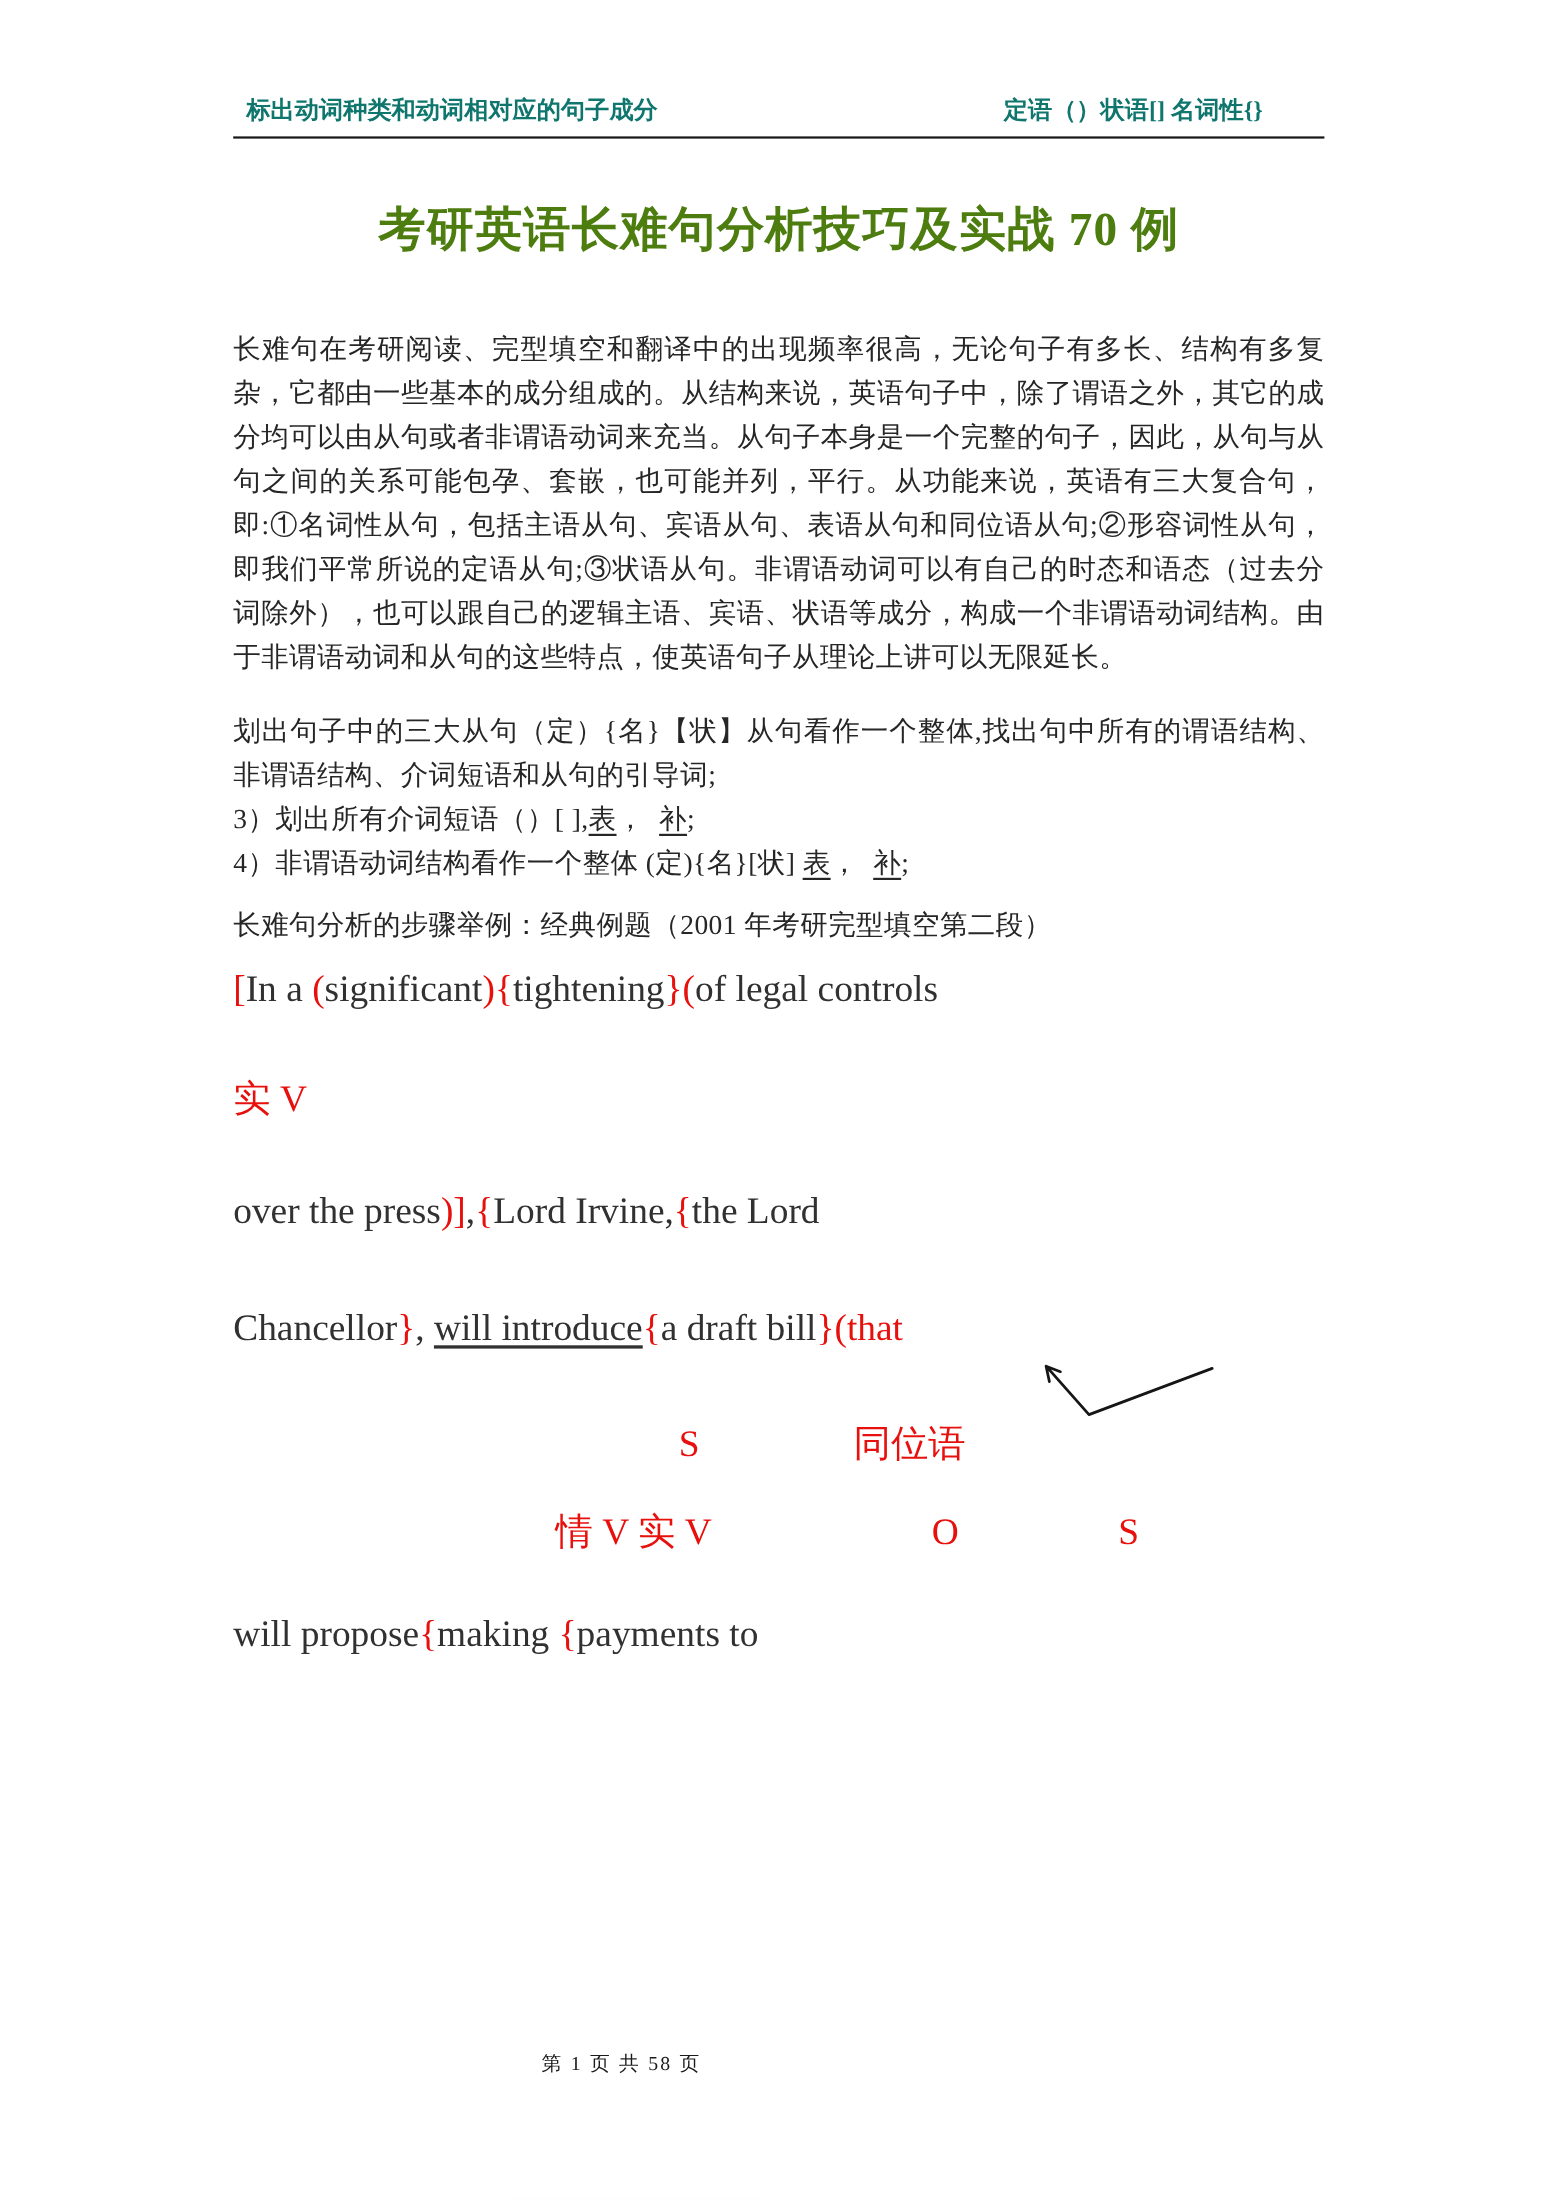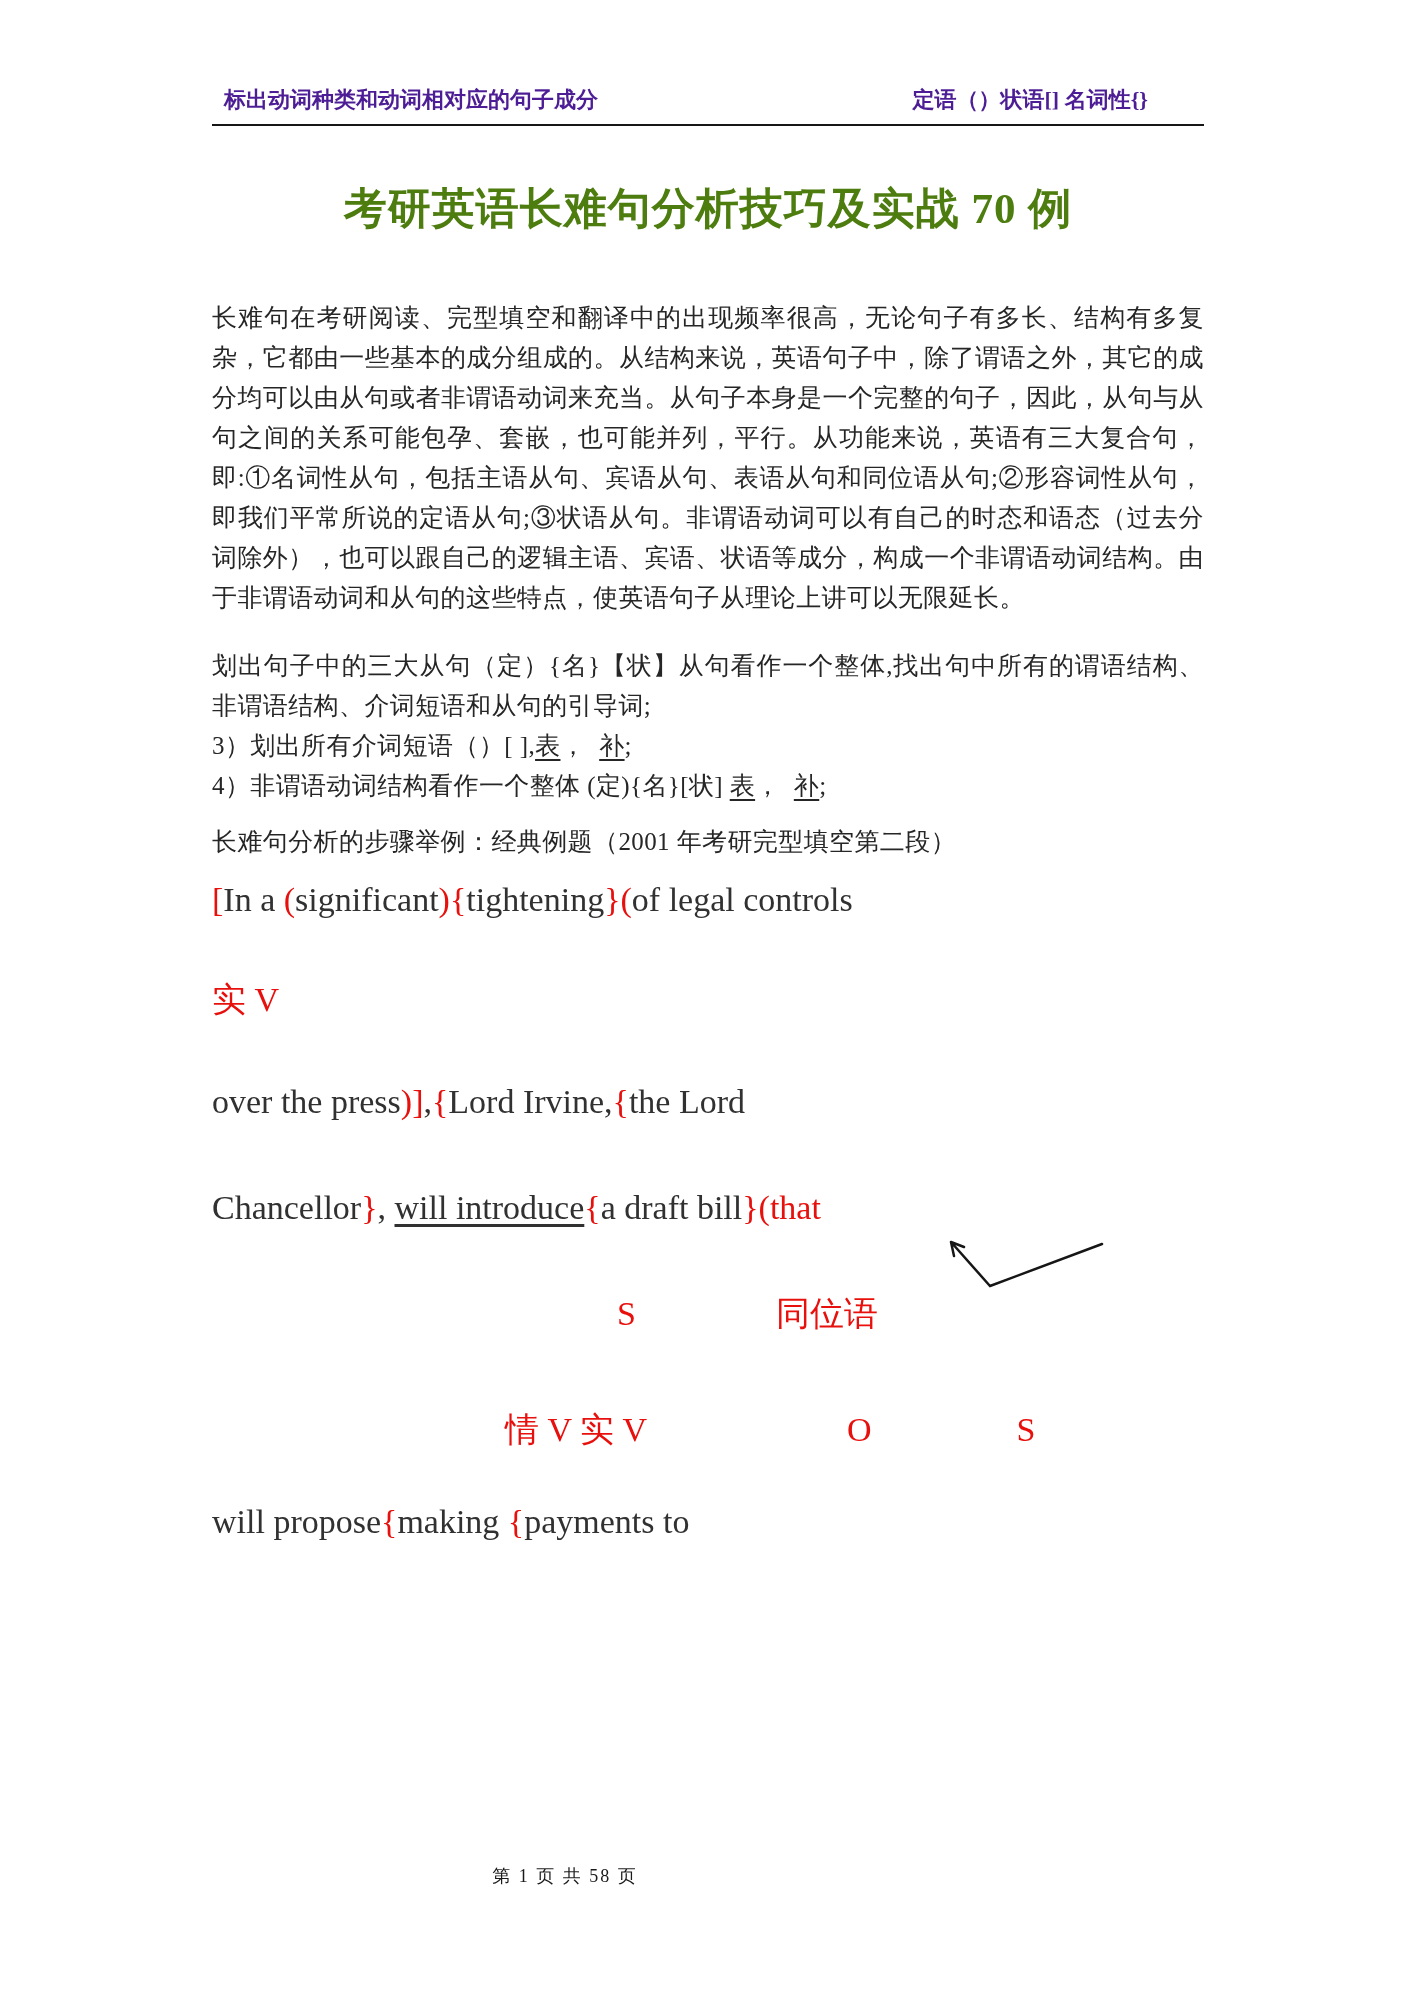--- a/index.html
+++ b/index.html
@@ -4,21 +4,21 @@
 <style>
   html,body { margin:0; padding:0; background:#e9e9e9; }
   .page {
     width:1414px; height:1999px; background:#ffffff; position:relative;
     box-sizing:border-box; padding:85px 210px 0 212px;
     font-family:"Liberation Serif","DejaVu Serif",serif;
     color:#262626; overflow:hidden; margin:0 auto;
   }
   .doc-header {
     display:flex; justify-content:space-between; align-items:flex-end;
-    font-weight:bold; font-size:22px; color:#4c1d95;
+    font-weight:bold; font-size:22px; color:#0f766e;
     border-bottom:2px solid #161616; padding:0 56px 9px 12px;
   }
   .title { font-size:43px; font-weight:bold; text-align:center; color:#4d7c0f;
     margin:54px 0 0 0; letter-spacing:1px; }
   .body { font-size:25px; line-height:40px; text-align:justify; margin:0;
     white-space:pre-wrap; letter-spacing:0.4px; }
   .intro { margin-top:60px; }
   .method-block { margin-top:16px; }
   .steps-block { margin-top:28px; }
   .example-label { margin-top:16px; }
@@ -27,21 +27,21 @@
   .big { font-size:34px; line-height:60px; color:#313131; }
   .r, .red { color:#e8100c; }
   .line-a { margin-top:8px; }
   .annot-b { margin-top:40px; }
   .line-c { margin-top:42px; }
   .annot-d { margin-top:46px; }
   .annot-d .s-label { margin-left:405px; }
   .annot-d .appositive-label { margin-left:140px; }
   .line-e { margin-top:46px; position:relative; }
   .line-e .ul { text-decoration-thickness:3px; }
-  .annot-f { margin-top:56px; }
+  .annot-f { margin-top:20px; }
   .annot-f .o-label { margin-left:200px; }
   .annot-f .s-label { margin-left:145px; }
   .line-g { margin-top:32px; }
   .annot-h { margin-top:36px; letter-spacing:6px; }
   .annot-h .o-label { margin-left:96px; }
   .arrow { position:absolute; left:700px; top:56px; width:200px; height:64px; }
   .footer { position:absolute; left:0; top:1864px; width:1130px;
     text-align:center; font-size:18px; color:#1a1a1a; letter-spacing:2px; }
 </style>
 </head>

